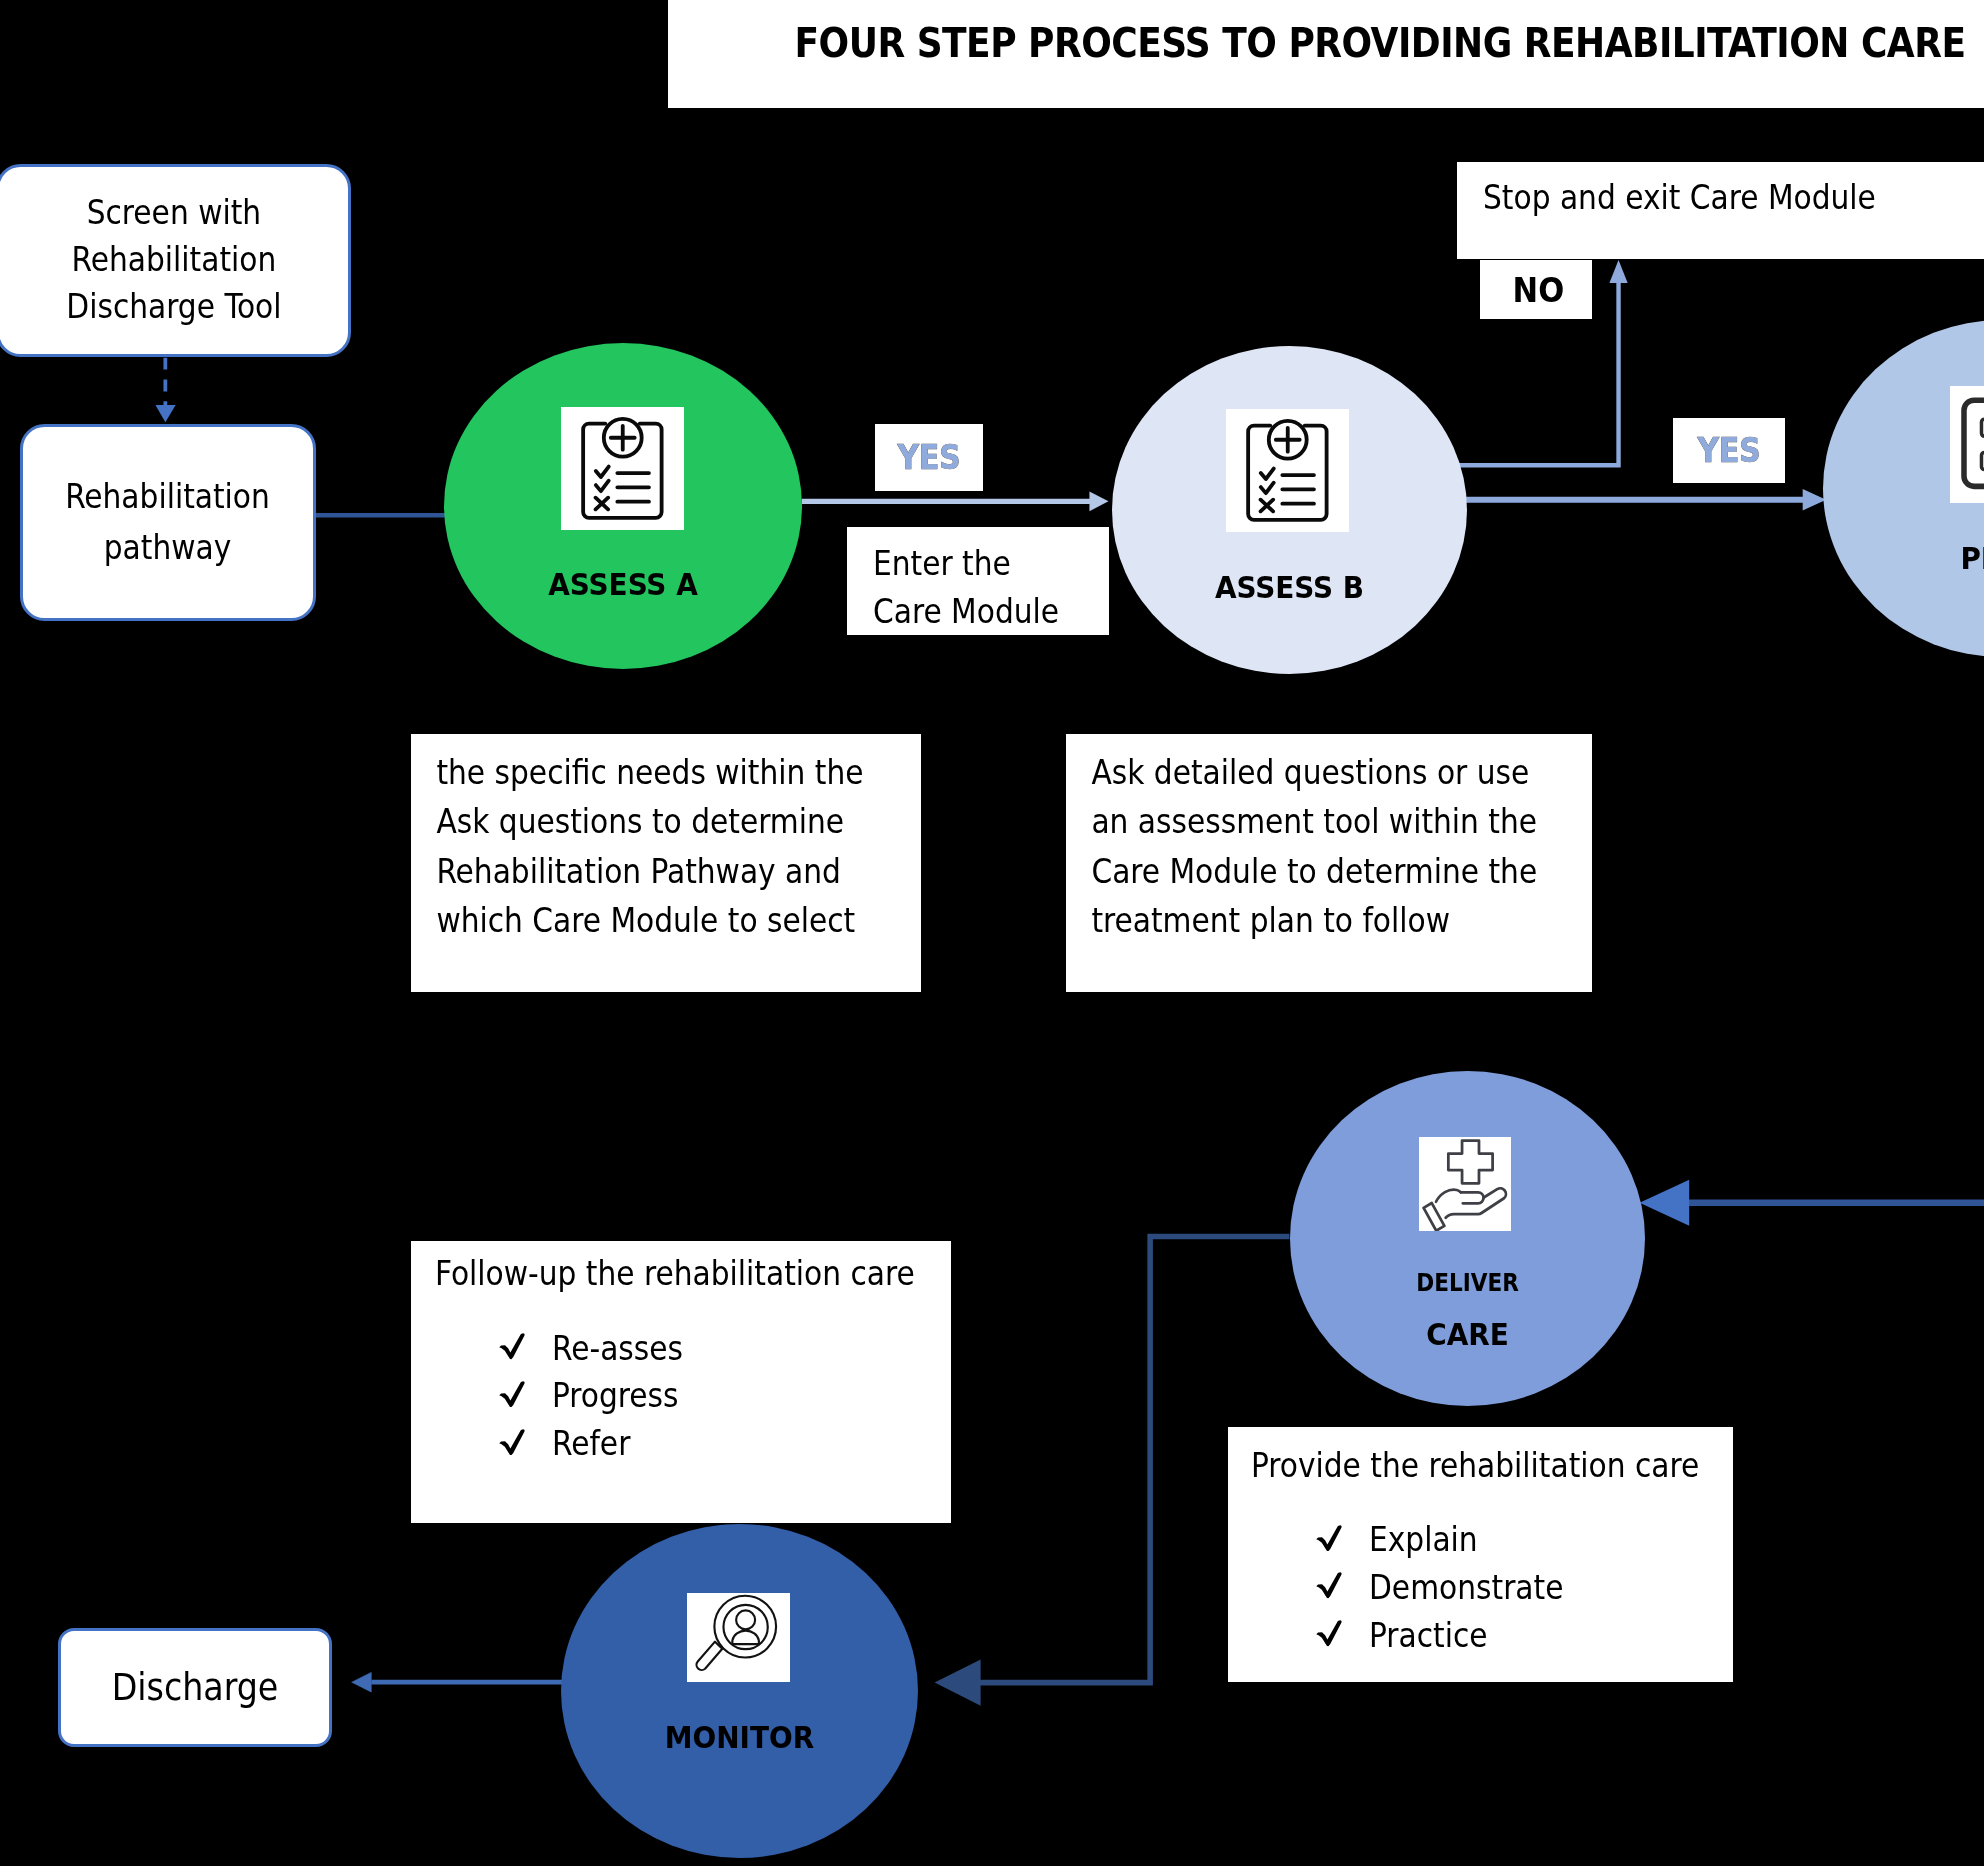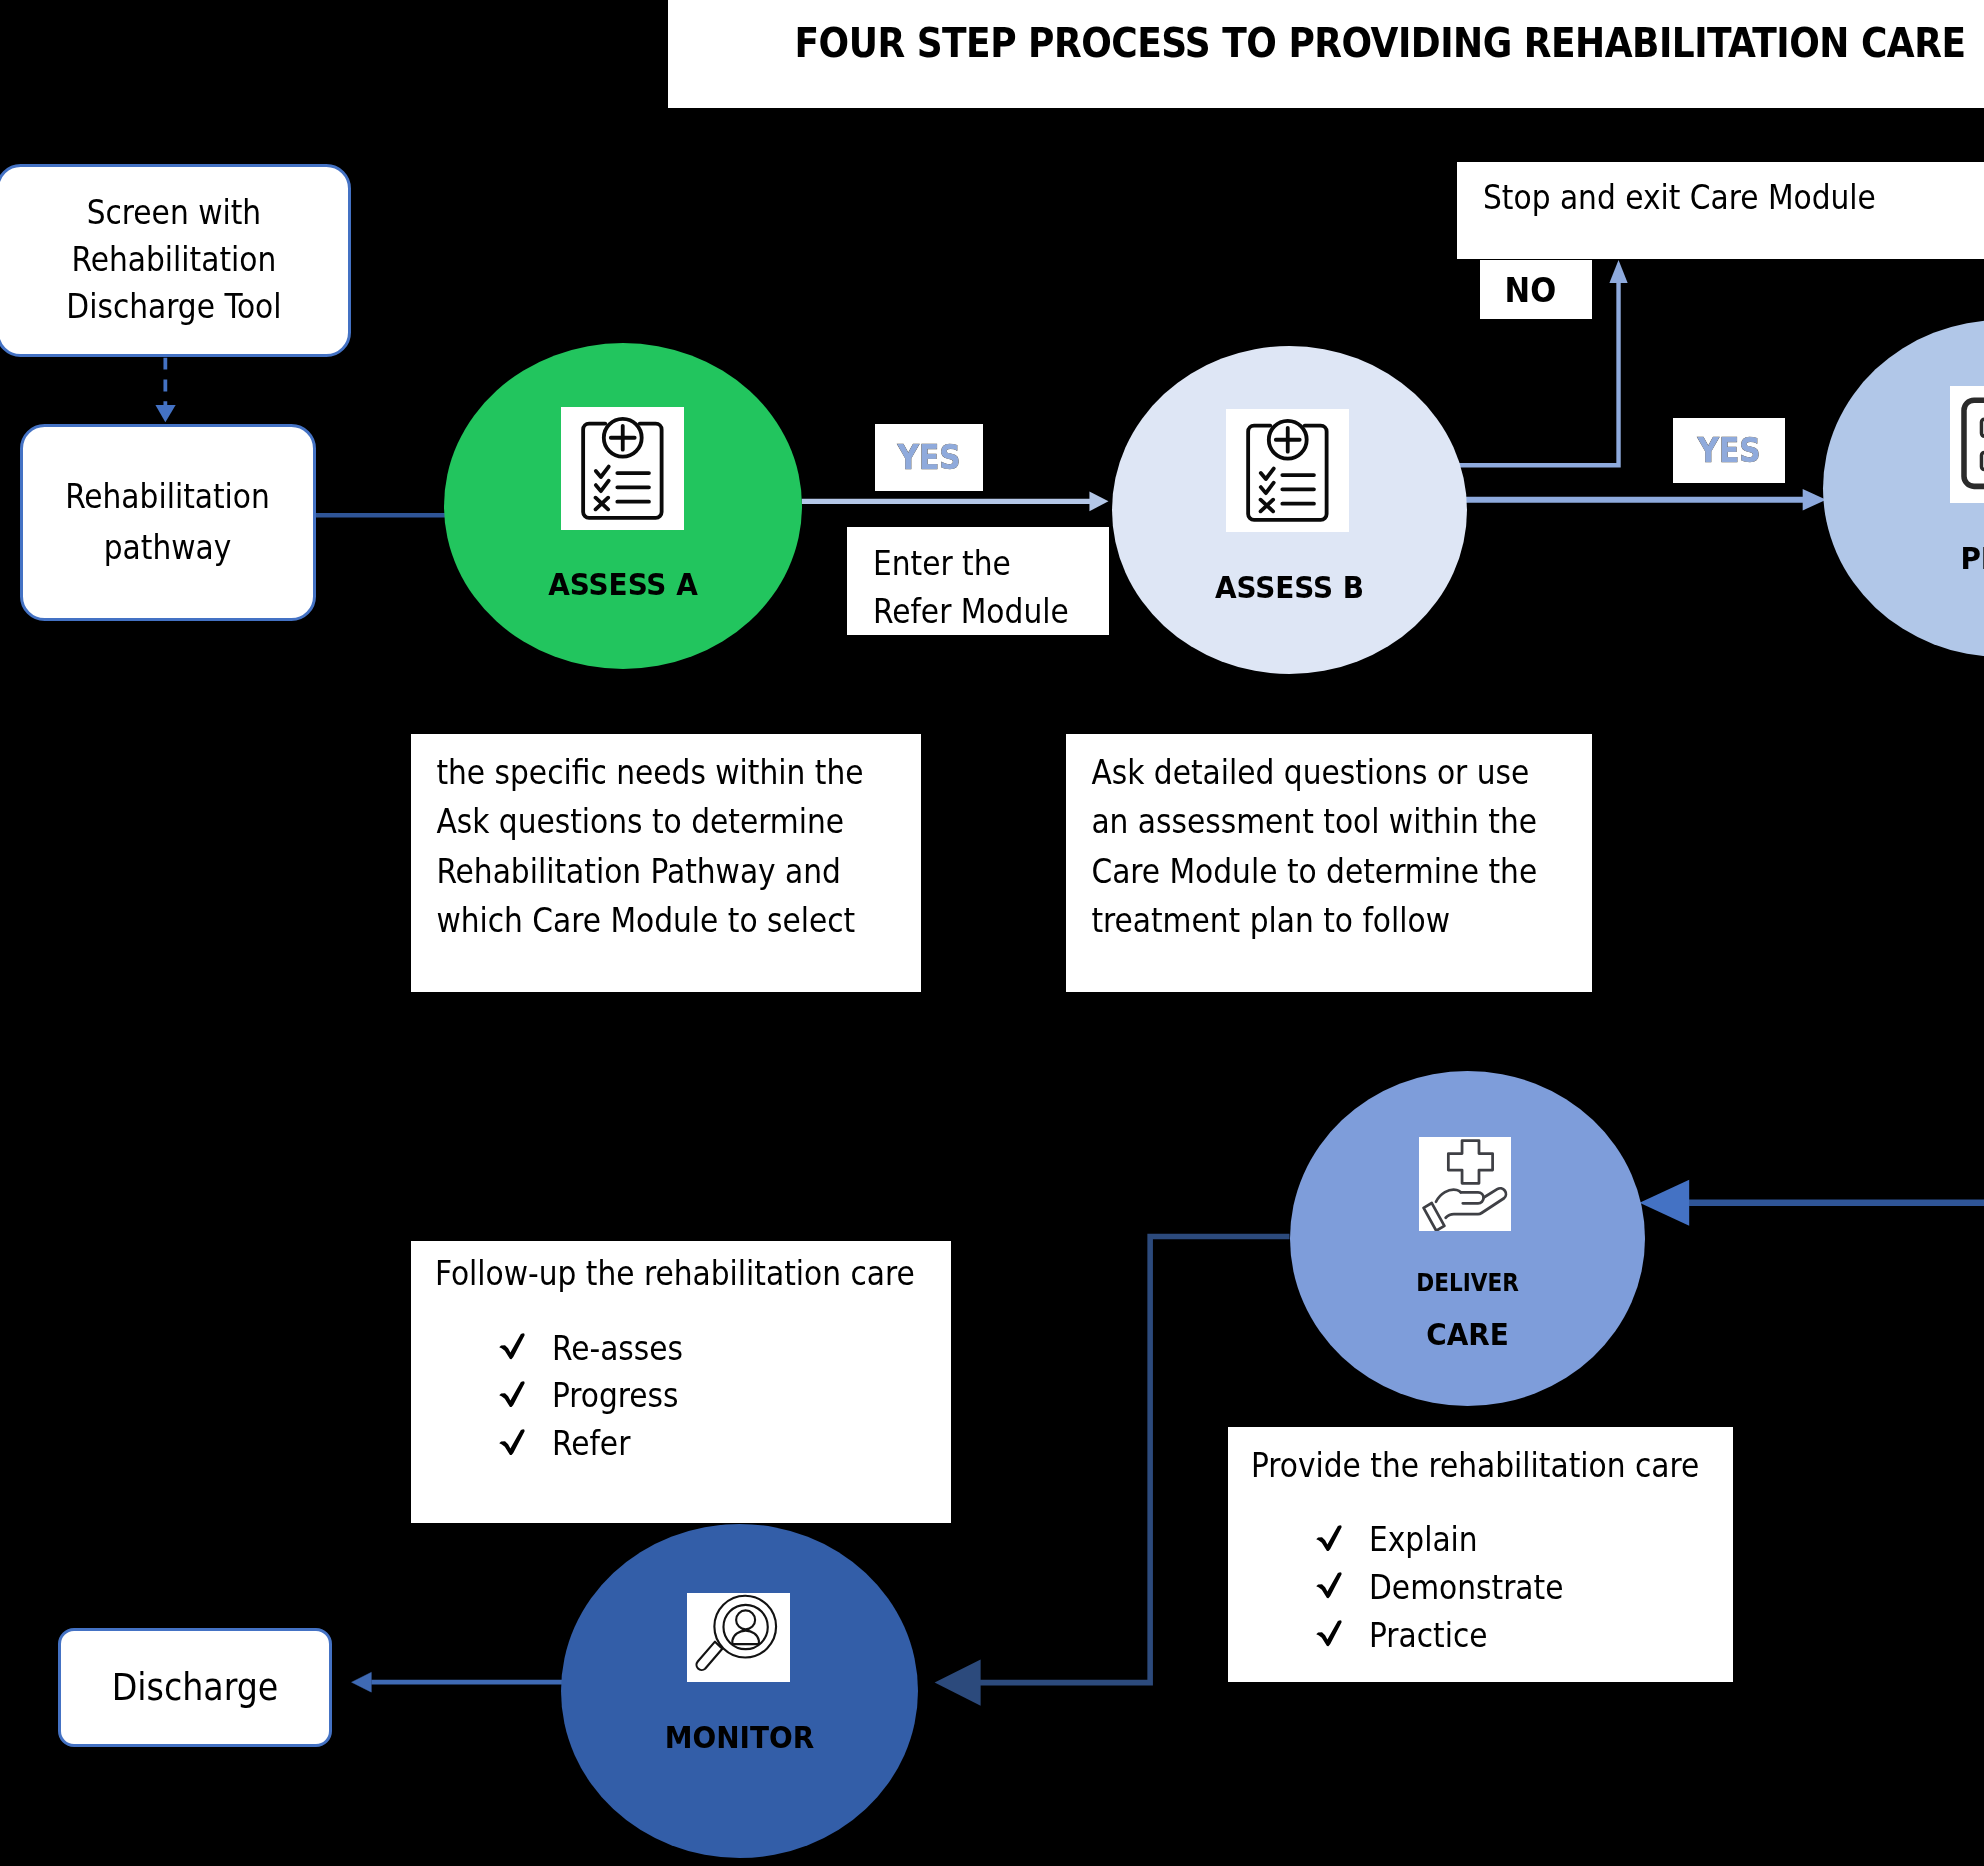--- a/index.html
+++ b/index.html
@@ -24,21 +24,21 @@
 
   .icosvg{display:block;width:100%;height:100%;}
   .note{position:absolute;background:#fff;color:#000;box-sizing:border-box;}
   .note ul{list-style:none;margin:0;padding:0;line-height:1.45;}
   .note li{display:flex;align-items:baseline;}
   .note li .ck{display:inline-block;width:57px;flex:0 0 57px;position:relative;}
   .note li .ck svg{position:absolute;left:3.6px;top:-0.80em;width:0.79em;height:0.80em;}
 
   .lbl{position:absolute;background:#fff;display:flex;align-items:center;justify-content:center;box-sizing:border-box;}
   .yes{font-weight:bold;color:#8faadc;-webkit-text-stroke:0.6px #45403a;paint-order:stroke fill;}
-  .no{font-weight:bold;color:#000;}
+  .no{font-weight:bold;color:#000;margin-left:8px;}
 </style>
 </head>
 <body>
 
 <div id="stage">
 
   <svg id="wires" viewBox="0 0 6282 4701" width="2494" height="1866">
 
     <g>
       <path d="M416 901 L416 1021" stroke="#4472c4" stroke-width="9.5" fill="none" stroke-dasharray="30 25"></path>
@@ -184,21 +184,21 @@
     </div>
     <div class="clab" style="top:195px;font-size:31px;">MONITOR</div>
   </div>
 
   <div class="lbl" style="left:875px;top:424px;width:108px;height:67px;">
     <span class="yes" style="font-size:33px;">YES</span>
   </div>
 
   <div class="wbox" style="left:847px;top:527px;width:262px;height:108px;padding-left:26px;font-size:33px;line-height:1.47;padding-top:12.7px;">
     <div>Enter the</div>
-    <div>Refer Module</div>
+    <div>Care Module</div>
   </div>
 
   <div class="wbox" style="left:1457px;top:162px;width:541px;height:97px;padding-left:26px;padding-top:19px;font-size:33px;line-height:1.0;">
     <span>Stop and exit Care Module</span>
   </div>
 
   <div class="lbl" style="left:1480px;top:260px;width:112px;height:59px;justify-content:flex-start;padding-left:24.6px;">
     <span class="no" style="font-size:34px;">NO</span>
   </div>
 

